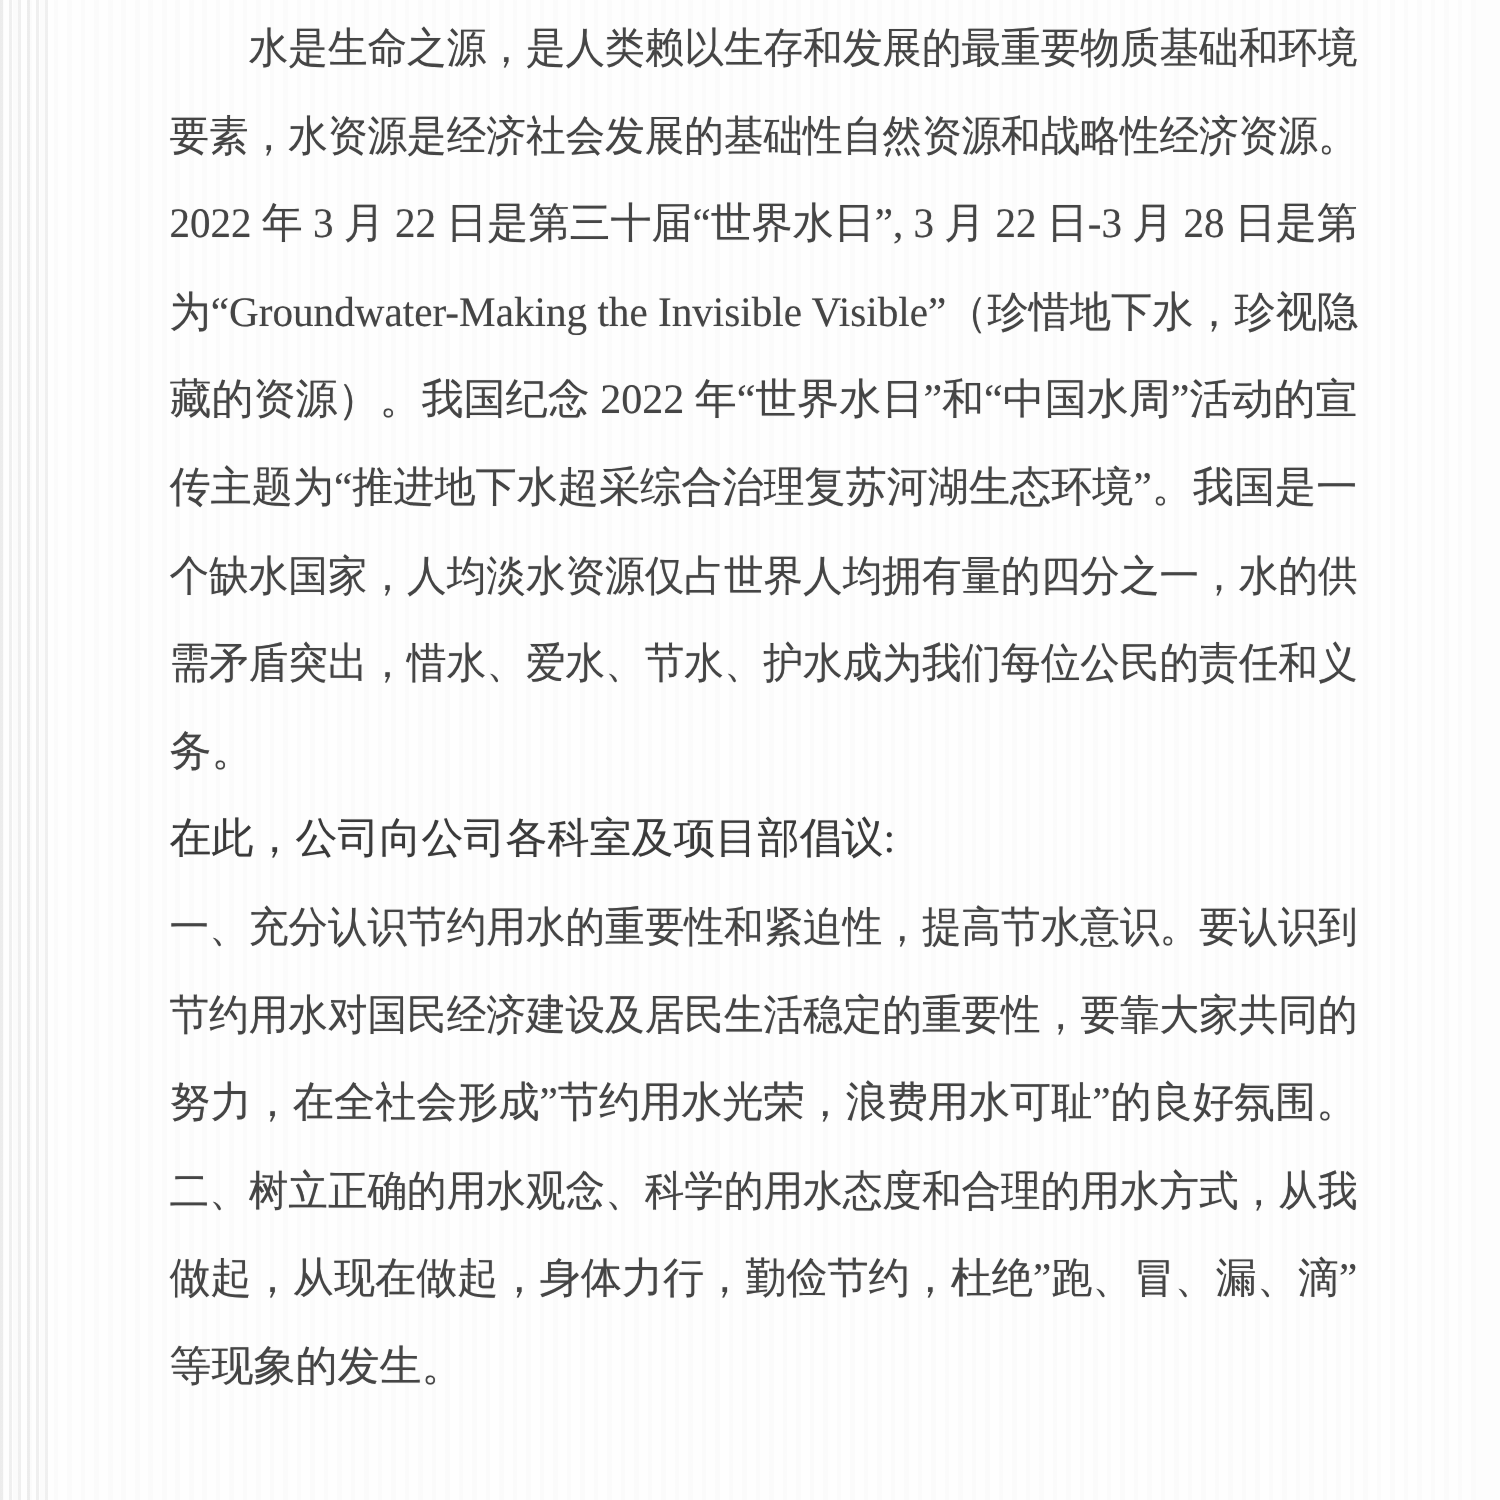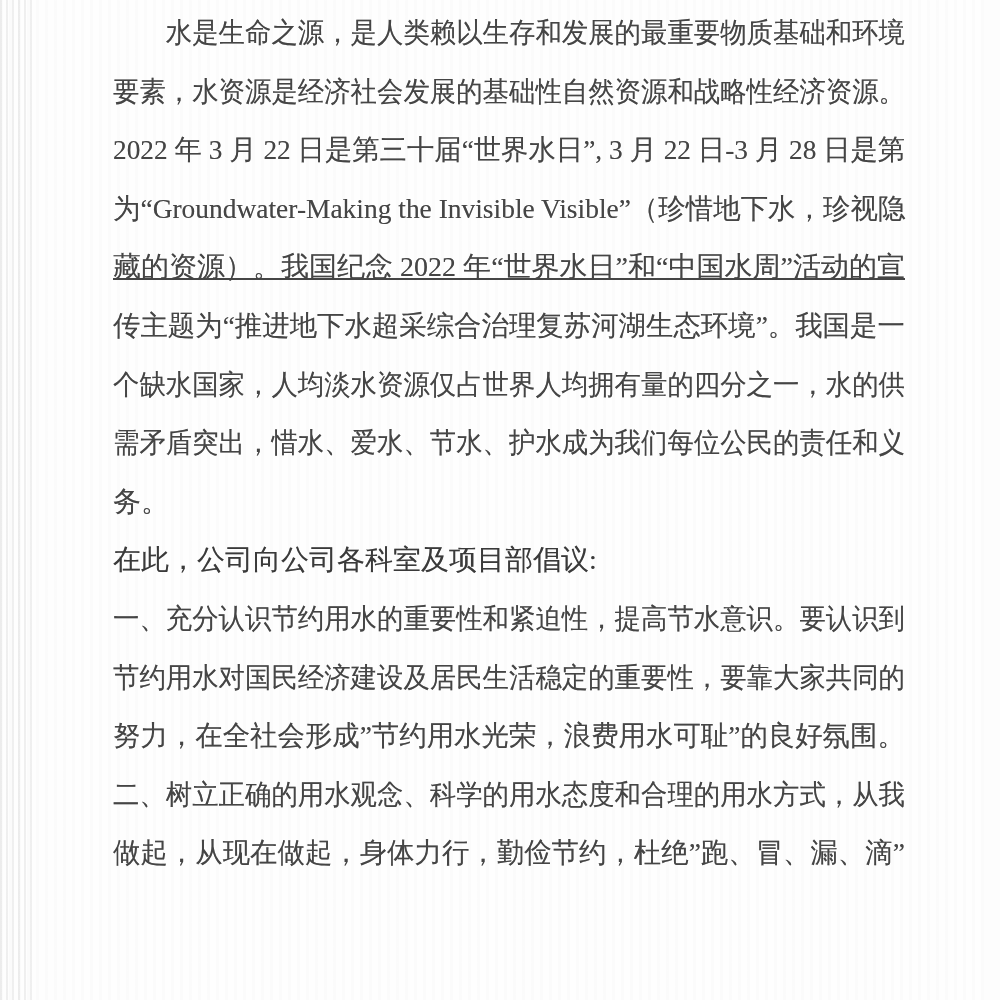--- a/index.html
+++ b/index.html
@@ -66,25 +66,26 @@
 <body>
 
 <div class="page">
   <div class="edge-noise"></div>
   <div class="page-noise"></div>
   <div class="doc">
       <div class="line indent" style="white-space: nowrap; transform: scaleX(0.942857); transform-origin: left center;">水是生命之源，是人类赖以生存和发展的最重要物质基础和环境</div>
       <div class="line" style="white-space: nowrap; transform: scaleX(0.942857); transform-origin: left center;">要素，水资源是经济社会发展的基础性自然资源和战略性经济资源。</div>
       <div class="line" style="white-space: nowrap; transform: scaleX(0.976572); transform-origin: left center;">2022 年 3 月 22 日是第三十届“世界水日”, 3 月 22 日-3 月 28 日是第</div>
       <div class="line" style="white-space: nowrap; transform: scaleX(0.980198); transform-origin: left center;">为“Groundwater-Making the Invisible Visible”（珍惜地下水，珍视隐</div>
-      <div class="line justify" style="white-space: normal; text-decoration: underline;">藏的资源）。我国纪念 2022 年“世界水日”和“中国水周”活动的宣</div>
+      <div class="line justify" style="white-space: normal;">藏的资源）。我国纪念 2022 年“世界水日”和“中国水周”活动的宣</div>
       <div class="line" style="white-space: nowrap; transform: scaleX(0.978986); transform-origin: left center;">传主题为“推进地下水超采综合治理复苏河湖生态环境”。我国是一</div>
       <div class="line" style="white-space: nowrap; transform: scaleX(0.942857); transform-origin: left center;">个缺水国家，人均淡水资源仅占世界人均拥有量的四分之一，水的供</div>
       <div class="line" style="white-space: nowrap; transform: scaleX(0.942857); transform-origin: left center;">需矛盾突出，惜水、爱水、节水、护水成为我们每位公民的责任和义</div>
       <div class="line" style="white-space: nowrap;">务。</div>
       <div class="line bold" style="white-space: nowrap;">在此，公司向公司各科室及项目部倡议:</div>
       <div class="line" style="white-space: nowrap; transform: scaleX(0.942857); transform-origin: left center;">一、充分认识节约用水的重要性和紧迫性，提高节水意识。要认识到</div>
       <div class="line" style="white-space: nowrap; transform: scaleX(0.942857); transform-origin: left center;">节约用水对国民经济建设及居民生活稳定的重要性，要靠大家共同的</div>
       <div class="line" style="white-space: nowrap; transform: scaleX(0.978986); transform-origin: left center;">努力，在全社会形成”节约用水光荣，浪费用水可耻”的良好氛围。</div>
       <div class="line" style="white-space: nowrap; transform: scaleX(0.942857); transform-origin: left center;">二、树立正确的用水观念、科学的用水态度和合理的用水方式，从我</div>
       <div class="line" style="white-space: nowrap; transform: scaleX(0.978986); transform-origin: left center;">做起，从现在做起，身体力行，勤俭节约，杜绝”跑、冒、漏、滴”</div>
+      <div class="line" style="white-space: nowrap;">等现象的发生。</div>
     </div>
 </div>
 
 </body></html>

